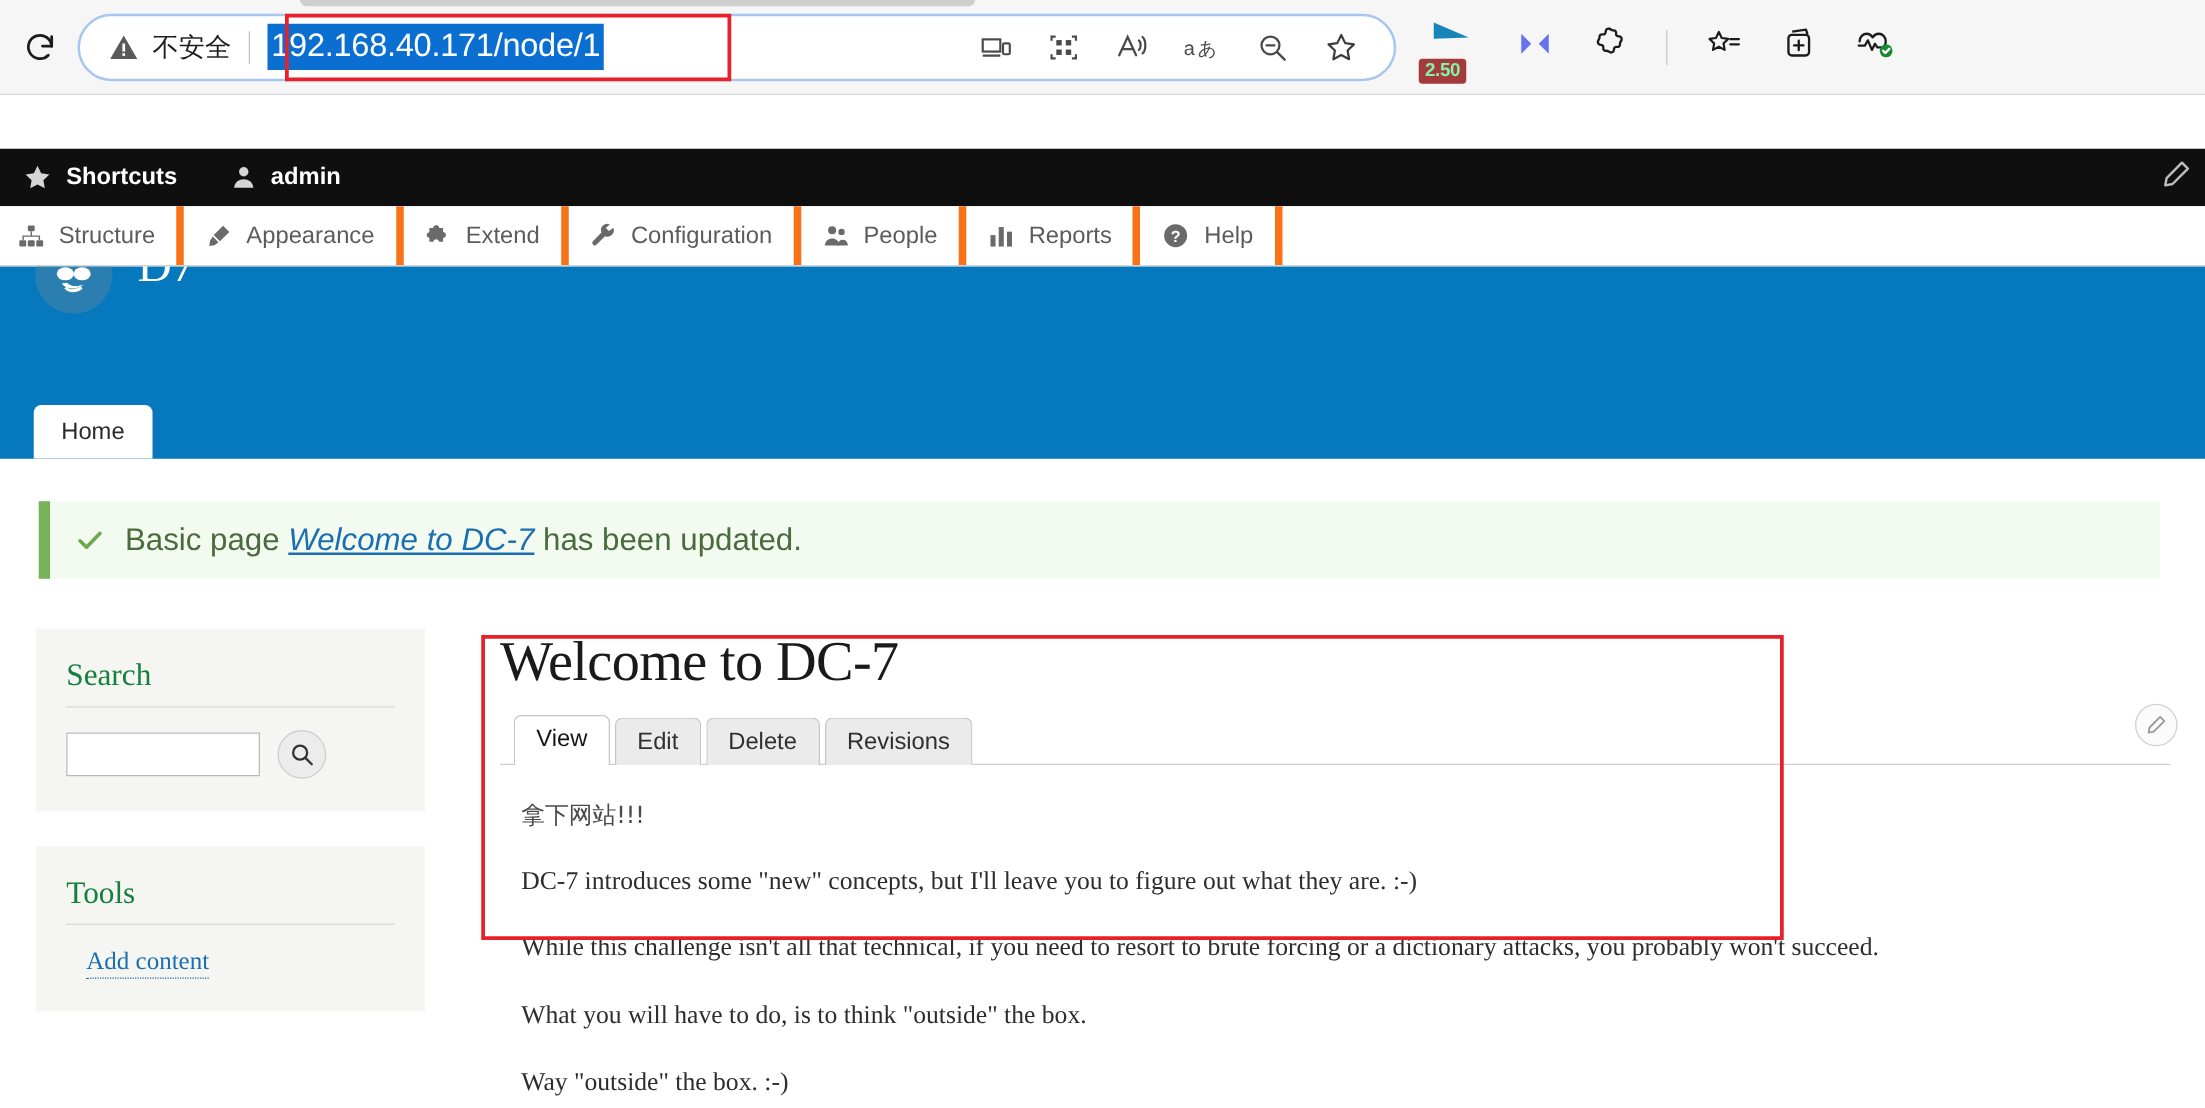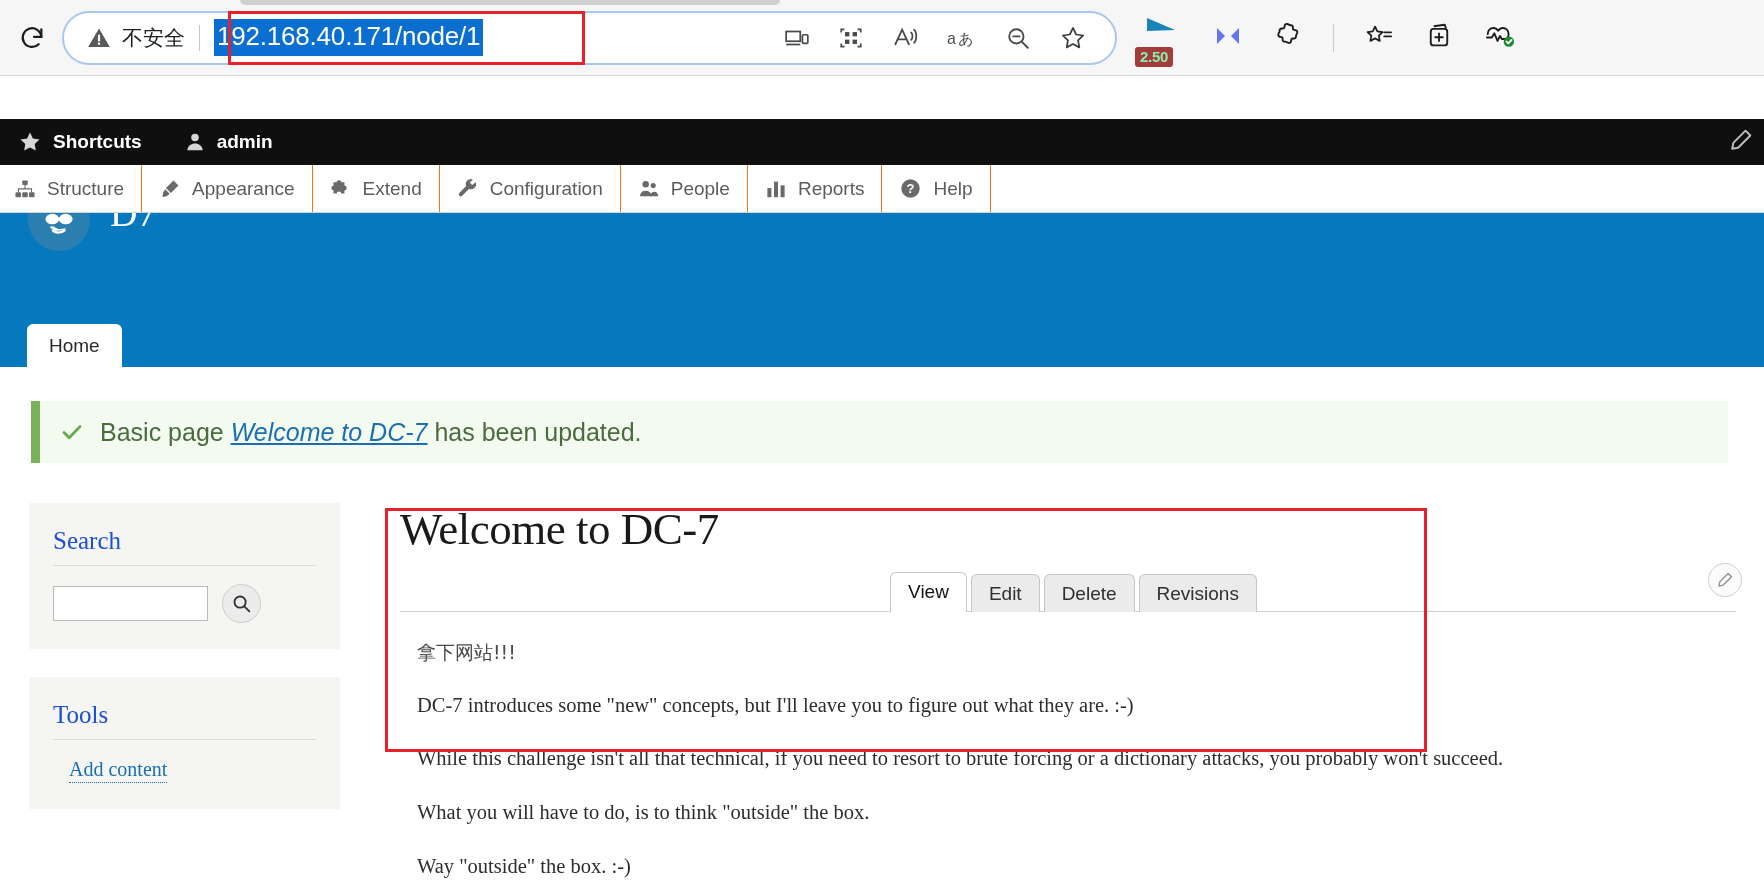--- a/index.html
+++ b/index.html
@@ -149,21 +149,21 @@
     align-items: stretch;
     border-bottom: 1px solid #d4d4d4;
     position: relative;
     z-index: 5;
   }
   .menu-item {
     display: flex; align-items: center; gap: 11px;
     padding: 0 17px;
     font-size: 19px;
     color: #5c5c5c;
-    border-right: 1px solid #f97316;
+    border-right: 6px solid #f97316;
     cursor: pointer;
     font-family: "Liberation Sans", sans-serif;
     white-space: nowrap;
   }
   .menu-item:first-child { padding-left: 14px; }
 
   
   .site-header {
     height: 154px;
     background: #0678be;
@@ -236,21 +236,21 @@
     padding-left: 29px;
   }
   .block {
     background: #f5f5f1;
     padding: 24px 24px 26px 24px;
     margin-bottom: 28px;
   }
   .block-title {
     font-family: "Liberation Serif", serif;
     font-size: 25px;
-    color: #1d4ed8;
+    color: #15803d;
     padding-bottom: 10px;
     border-bottom: 1px solid #dddad2;
     margin-bottom: 18px;
     font-weight: normal;
   }
   .search-row { display: flex; align-items: center; gap: 14px; }
   .search-input {
     width: 155px; height: 35px;
     border: 1px solid #b9b9b9;
     background: #fff;
@@ -291,21 +291,20 @@
     letter-spacing: -0.5px;
     margin-bottom: 17px;
   }
   .tabs {
     display: flex;
     align-items: flex-end;
     gap: 4px;
     position: relative;
     z-index: 3;
     padding-left: 11px;
-    justify-content: center;
   }
   .tab {
     background: #ebebeb;
     border: 1px solid #c6c6c6;
     border-bottom: none;
     border-radius: 6px 6px 0 0;
     padding: 8px 17px 7px 17px;
     font-size: 19px;
     color: #303030;
     cursor: pointer;

